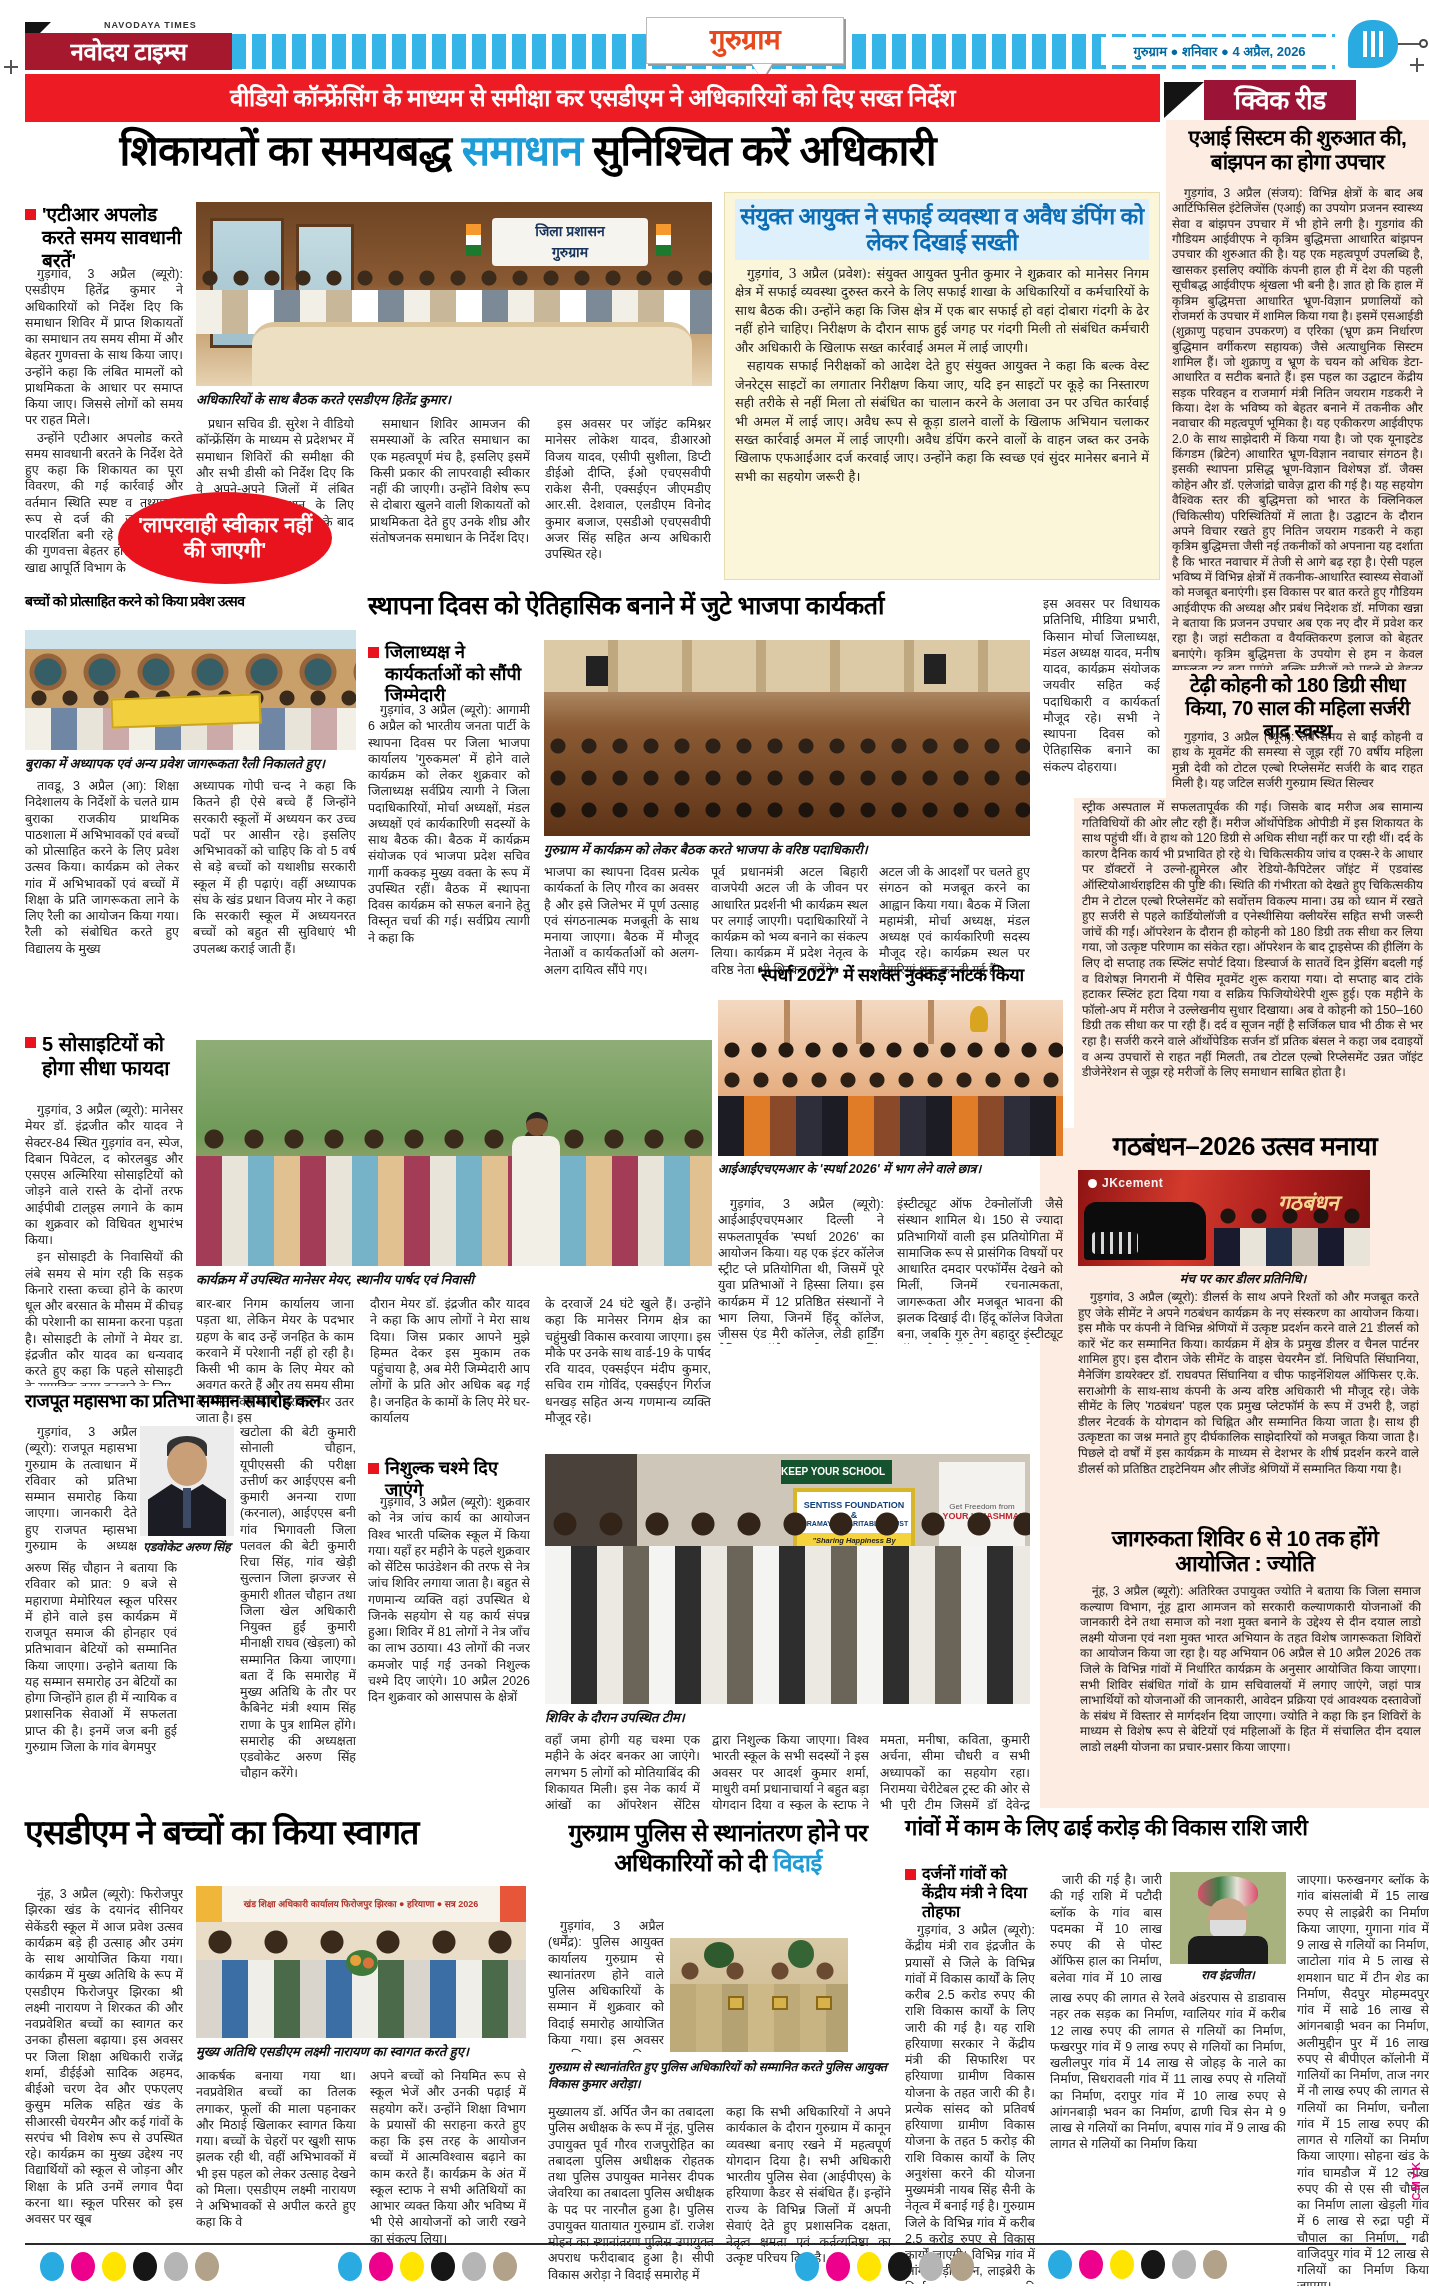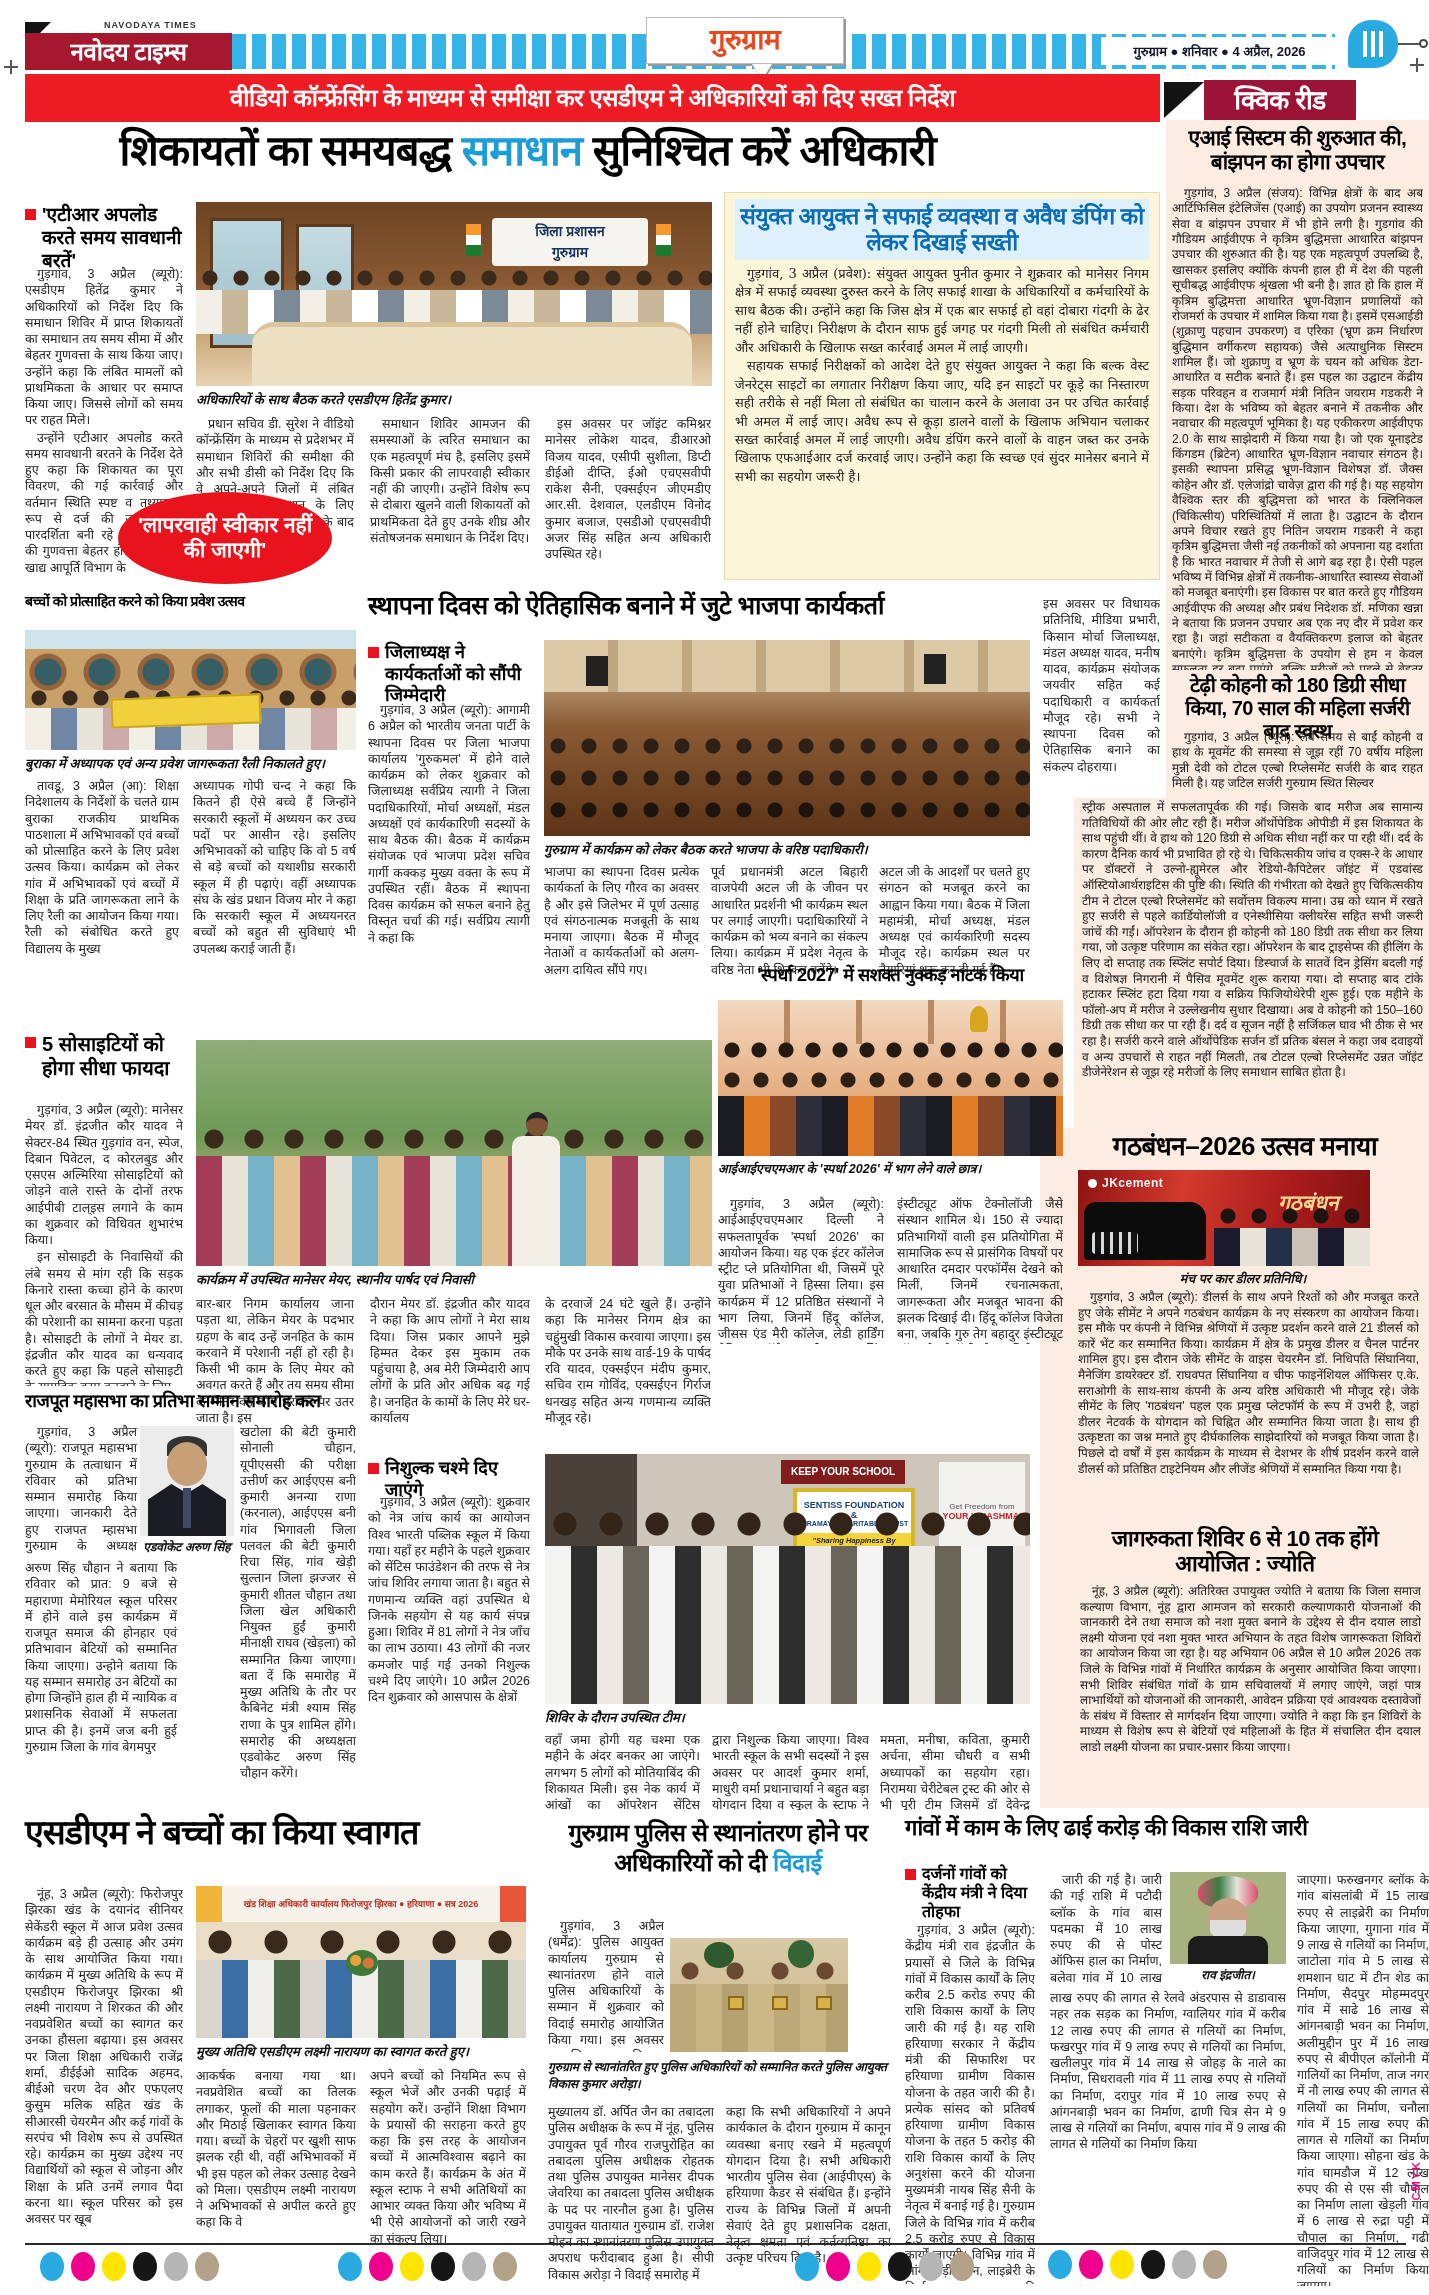--- a/index.html
+++ b/index.html
@@ -36,21 +36,21 @@
   <div class="abs" style="left:104px;top:20px;font-size:9px;font-weight:bold;letter-spacing:1px;color:#333">NAVODAYA TIMES</div>
   <div class="abs" style="left:25px;top:33px;width:207px;height:37px;background:#a5182e;color:#fff;display:flex;align-items:center;justify-content:center">
     <span class="hd" style="font-size:24px;color:#fff">नवोदय टाइम्स</span>
   </div>
   <div class="abs" style="left:232px;top:34px;width:1103px;height:35px;background:repeating-linear-gradient(90deg,#35b4e8 0 14px,#fff 14px 20px)"></div>
   <div class="abs" style="left:646px;top:17px;width:198px;height:47px;background:#fff;border:1px solid #bbb;box-shadow:2px 2px 0 #999;display:flex;align-items:center;justify-content:center">
     <span class="hd" style="font-size:28px;color:#e8481c">गुरुग्राम</span>
   </div>
   <div class="abs" style="left:752px;top:64px;width:0;height:0;border-left:10px solid transparent;border-right:10px solid transparent;border-top:16px solid #fff;filter:drop-shadow(1px 2px 0 #999)"></div>
   <div class="abs" style="left:1101px;top:37px;width:237px;height:28px;background:#fff;display:flex;align-items:center;justify-content:center">
-    <span style="font-size:13px;font-weight:bold;color:#0f172a">गुरुग्राम ● शनिवार ● 4 अप्रैल, 2026</span>
+    <span style="font-size:13px;font-weight:bold;color:#0369a1">गुरुग्राम ● शनिवार ● 4 अप्रैल, 2026</span>
   </div>
   <div class="abs" style="left:1348px;top:20px;width:50px;height:48px;background:#29abe2;border-radius:46% 46% 46% 8%;display:flex;align-items:center;justify-content:center;gap:4px">
     <span style="display:block;width:4px;height:26px;background:#fff"></span>
     <span style="display:block;width:4px;height:26px;background:#fff"></span>
     <span style="display:block;width:4px;height:26px;background:#fff"></span>
   </div>
   <div class="mark" style="left:1398px;top:43px;width:22px;height:2px"></div>
   <div class="abs" style="left:1419px;top:39px;width:9px;height:9px;border:2px solid #444;border-radius:50%"></div>
   <div class="mark" style="left:4px;top:66px;width:14px;height:2px"></div>
   <div class="mark" style="left:10px;top:60px;width:2px;height:14px"></div>
@@ -260,21 +260,21 @@
 
   <div class="abs sub" style="left:368px;top:1458px;width:168px;font-size:18px">
     <span class="rsq"></span>
     <span>निशुल्क चश्मे दिए जाएंगे</span>
   </div>
   <div class="abs bt" style="left:368px;top:1494px;width:162px;height:314px">
       <p>गुड़गांव, 3 अप्रैल (ब्यूरो): शुक्रवार को नेत्र जांच कार्य का आयोजन विश्व भारती पब्लिक स्कूल में किया गया। यहाँ  हर महीने के पहले शुक्रवार को सेंटिस फाउंडेशन की तरफ से नेत्र जांच शिविर लगाया जाता है। बहुत से गणमान्य व्यक्ति वहां उपस्थित थे जिनके सहयोग से यह कार्य संपन्न हुआ। शिविर में 81 लोगों ने नेत्र जाँच का लाभ उठाया। 43 लोगों की नजर कमजोर पाई गई उनको निशुल्क चश्मे दिए जाएंगे। 10 अप्रैल 2026 दिन शुक्रवार को आसपास के क्षेत्रों</p>
     </div>
   <div class="ph" style="left:545px;top:1454px;width:485px;height:250px;background:#cfc6ba">
     <div style="left:0;top:0;width:92px;height:250px;background:#4a423a"></div>
-    <div style="left:236px;top:6px;width:124px;height:24px;background:#7f1d1d;color:#fff;font-size:10px;font-weight:bold;text-align:center;line-height:24px">
+    <div style="left:236px;top:6px;width:111px;height:24px;background:#14532d;color:#fff;font-size:10px;font-weight:bold;text-align:left;line-height:24px">
       <span style="position:static">KEEP YOUR SCHOOL</span>
     </div>
     <div style="left:248px;top:34px;width:122px;height:152px;background:#fff;border:4px solid #d8b62a;text-align:center;font-weight:bold">
       <span style="position:static;display:block;margin-top:8px;font-size:9px;color:#123f7a">SENTISS FOUNDATION</span>
       <span style="position:static;display:block;font-size:9px;color:#123f7a">&amp;</span>
       <span style="position:static;display:block;font-size:7px;color:#123f7a">NIRAMAYA CHARITABLE TRUST</span>
       <span style="position:static;display:block;margin-top:6px;padding:3px 2px;background:#f5d33d;font-size:7.5px;font-style:italic;color:#222">"Sharing Happiness By Enhancing Quality Of Life"</span>
       <span style="position:static;display:block;margin-top:6px;padding:3px 0;background:#1a1a1a;color:#fff;font-size:7px">SEVA : SERVING COMMUNITY</span>
     </div>
     <div style="left:394px;top:8px;width:86px;height:216px;background:#f4f2ee;text-align:center">

